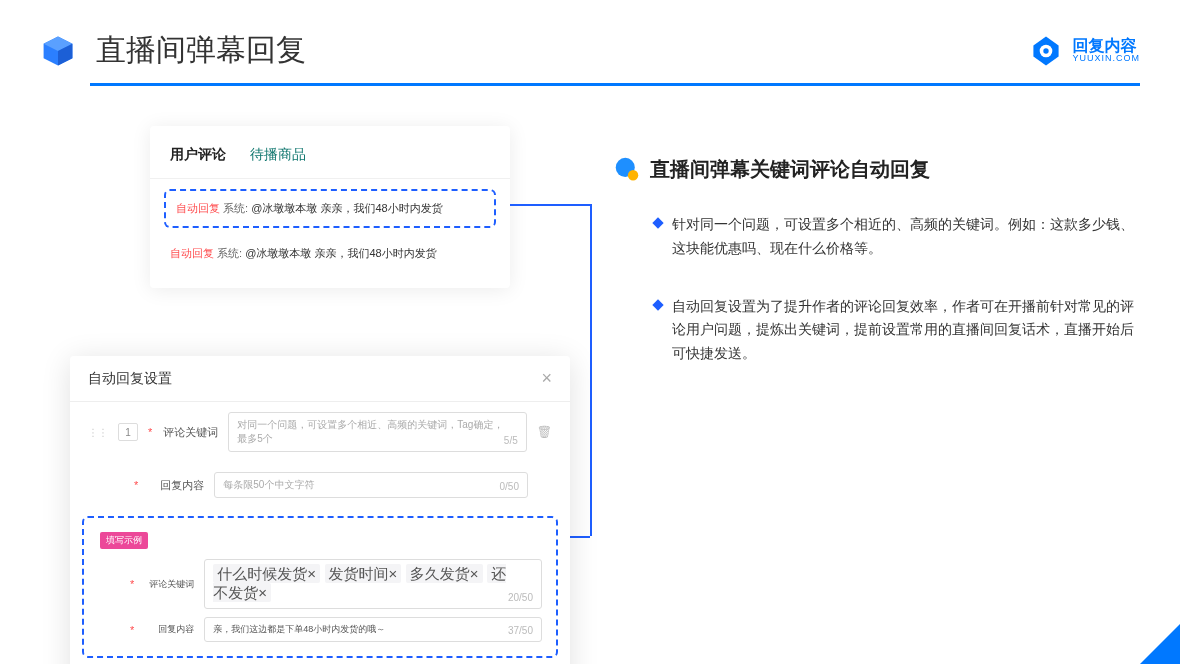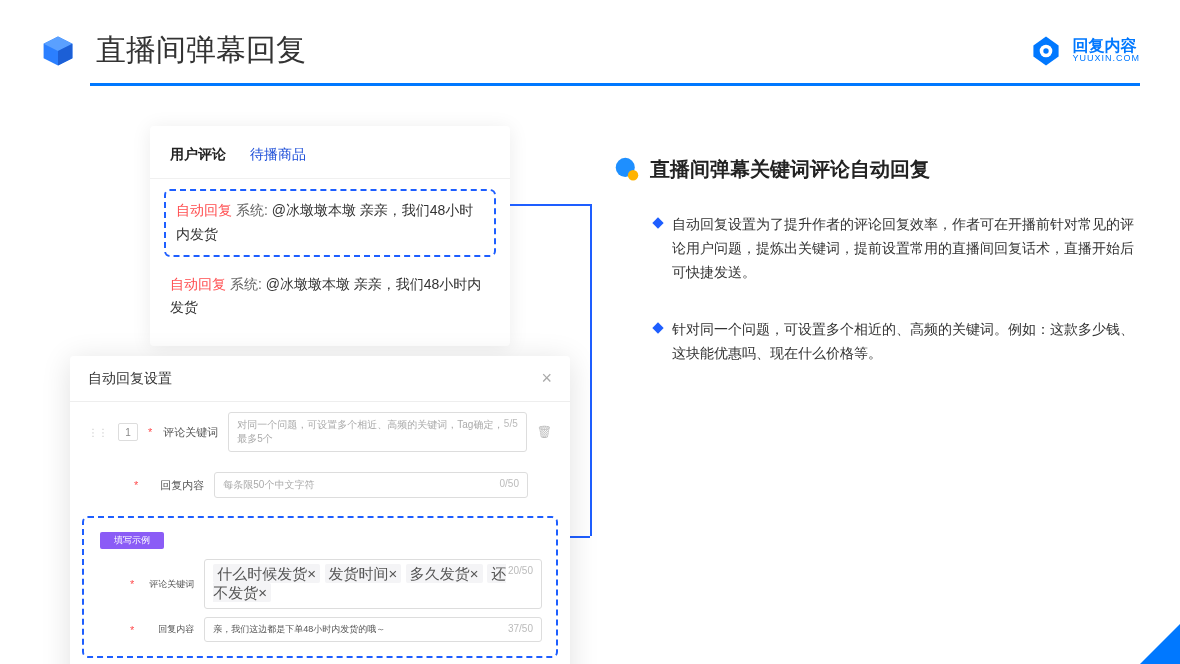--- a/index.html
+++ b/index.html
@@ -12,44 +12,44 @@
 .logo{display:flex;align-items:center;gap:8px}
 .logo-icon{width:36px;height:36px}
 .logo-text{display:flex;flex-direction:column;line-height:1.1}
 .logo-cn{font-size:16px;font-weight:bold;color:#0078ff}
 .logo-en{font-size:9px;color:#0078ff;letter-spacing:1px}
 .divider{height:3px;background:#0078ff;margin:12px 40px 0 90px}
 .content{display:flex;padding:40px 40px 0 70px;gap:44px}
 .left{width:500px;position:relative}
 .card{background:#fff;border-radius:4px;box-shadow:0 2px 20px rgba(0,0,0,0.08);padding:20px 0;width:360px;margin-left:80px;position:relative}
 .tabs{display:flex;gap:24px;padding:0 20px 14px 20px;border-bottom:1px solid #f0f0f0}
-.tab{font-size:14px;color:#1d4ed8;cursor:pointer}
+.tab{font-size:14px;color:#0f766e;cursor:pointer}
 .tab.active{color:#222;font-weight:600}
 .highlight-box{border:2px dashed #1e5eff;border-radius:6px;margin:10px 14px;padding:6px 6px}
-.comment-row{padding:6px 20px;font-size:14px;color:#444;line-height:1.7}
+.comment-row{padding:6px 20px;font-size:11px;color:#444;line-height:1.7}
 .comment-row .tag{color:#ff4d4f;font-weight:500}
 .comment-row .sys{color:#666}
 .comment-row .txt{color:#333}
 .link-line{position:absolute;border:1px solid #1e5eff}
 .modal{background:#fff;border-radius:4px;box-shadow:0 4px 30px rgba(0,0,0,0.12);width:500px;position:absolute;top:230px;left:0;padding-bottom:20px}
 .modal-head{display:flex;justify-content:space-between;align-items:center;padding:12px 18px;border-bottom:1px solid #eee}
 .modal-title{font-size:14px;color:#333;font-weight:500}
 .close-x{font-size:18px;color:#aaa;cursor:pointer}
 .form-row{display:flex;align-items:center;gap:10px;padding:10px 18px;font-size:11px}
 .idx-box{width:20px;height:18px;border:1px solid #ddd;border-radius:2px;display:flex;align-items:center;justify-content:center;font-size:10px;color:#888}
 .drag-dots{color:#ccc;font-size:10px}
 .req-star{color:#ff4d4f}
 .label{color:#555;width:56px;text-align:right}
-.input-box{flex:1;border:1px solid #ddd;border-radius:3px;padding:5px 8px;font-size:10px;color:#aaa;display:flex;justify-content:space-between;align-items:flex-start;background:#fff}
+.input-box{flex:1;border:1px solid #ddd;border-radius:3px;padding:5px 8px;font-size:10px;color:#aaa;display:flex;justify-content:space-between;align-items:flex-end;background:#fff}
 .counter{color:#bbb;font-size:10px}
 .trash{color:#bbb;font-size:12px}
 .dashed-section{border:2px dashed #1e5eff;border-radius:6px;margin:8px 12px;padding:10px 6px 10px 6px}
 .add-link{color:#6b5cff;font-size:10px;cursor:pointer}
 .add-hint{color:#aaa;font-size:10px;margin-left:6px}
-.example-badge{background:#8b5cf6;color:#fff;font-size:9px;padding:2px 14px;border-radius:2px;display:inline-block;margin:4px 0 6px 10px}
+.example-badge{background:#ec4899;color:#fff;font-size:9px;padding:2px 6px;border-radius:2px;display:inline-block;margin:4px 0 6px 10px}
 .tag-chip{background:#f4f4f6;border-radius:2px;padding:1px 4px;font-size:15px;color:#555;margin-right:2px}
 .right{flex:1;padding-top:30px}
 .section-head{display:flex;align-items:center;gap:10px;margin-bottom:30px}
 .bubble-icon{width:26px;height:26px;position:relative}
 .section-title{font-size:20px;color:#222;font-weight:700}
 .bullet-item{display:flex;gap:10px;margin-bottom:34px;padding-left:40px}
 .diamond{width:8px;height:8px;background:#1e5eff;transform:rotate(45deg);margin-top:6px;flex-shrink:0}
 .bullet-text{font-size:14px;color:#333;line-height:1.7}
 .corner-triangle{position:absolute;right:0;bottom:0;width:0;height:0;border-style:solid;border-width:0 0 40px 40px;border-color:transparent transparent #0078ff transparent}
 </style>
@@ -168,22 +168,22 @@
       <div class="bubble-icon">
         <svg viewBox="0 0 30 30">
             <circle cx="13" cy="12" r="11" fill="#1e8fff"></circle>
             <circle cx="22" cy="21" r="6" fill="#ffb300"></circle>
           </svg>
       </div>
       <h2 class="section-title">直播间弹幕关键词评论自动回复</h2>
     </div>
     <div class="bullet-item">
       <div class="diamond"></div>
-      <div class="bullet-text">自动回复设置为了提升作者的评论回复效率，作者可在开播前针对常见的评论用户问题，提炼出关键词，提前设置常用的直播间回复话术，直播开始后可快捷发送。</div>
+      <div class="bullet-text">针对同一个问题，可设置多个相近的、高频的关键词。例如：这款多少钱、这块能优惠吗、现在什么价格等。</div>
     </div>
     <div class="bullet-item">
       <div class="diamond"></div>
-      <div class="bullet-text">针对同一个问题，可设置多个相近的、高频的关键词。例如：这款多少钱、这块能优惠吗、现在什么价格等。</div>
+      <div class="bullet-text">自动回复设置为了提升作者的评论回复效率，作者可在开播前针对常见的评论用户问题，提炼出关键词，提前设置常用的直播间回复话术，直播开始后可快捷发送。</div>
     </div>
   </div>
 </div>
 
 <div class="corner-triangle"></div>
 
 </body></html>

